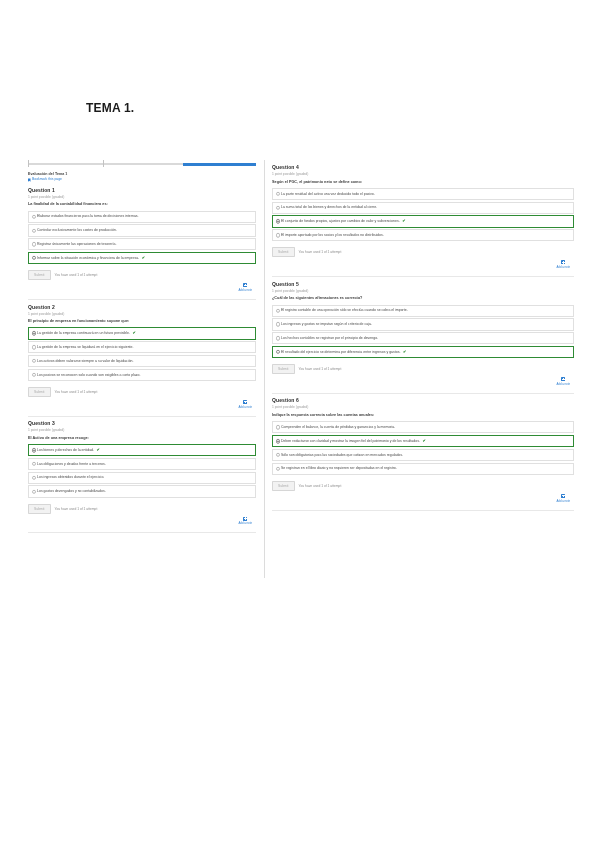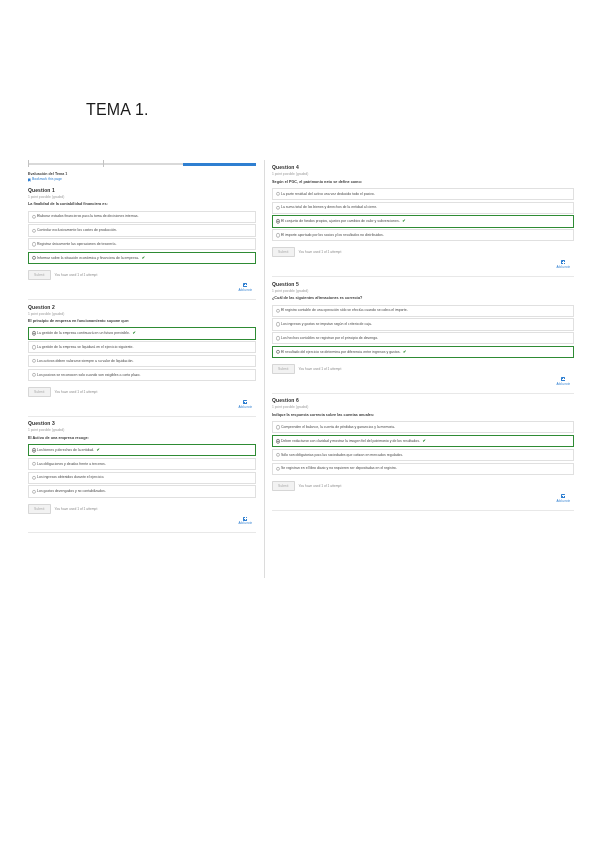--- a/index.html
+++ b/index.html
@@ -14,22 +14,22 @@
     font-family: "Liberation Sans", sans-serif;
     color: #3c3c3c;
     overflow: hidden;
   }
 
   
   .doc-title {
     position: absolute;
     left: 86px;
     top: 101px;
-    font-size: 16px;
-    font-weight: normal;
+    font-size: 12px;
+    font-weight: bold;
     letter-spacing: 0.2px;
     color: #1b1b1b;
   }
 
   
   .capture {
     position: absolute;
     left: 28px;
     top: 160px;
     width: 546px;

